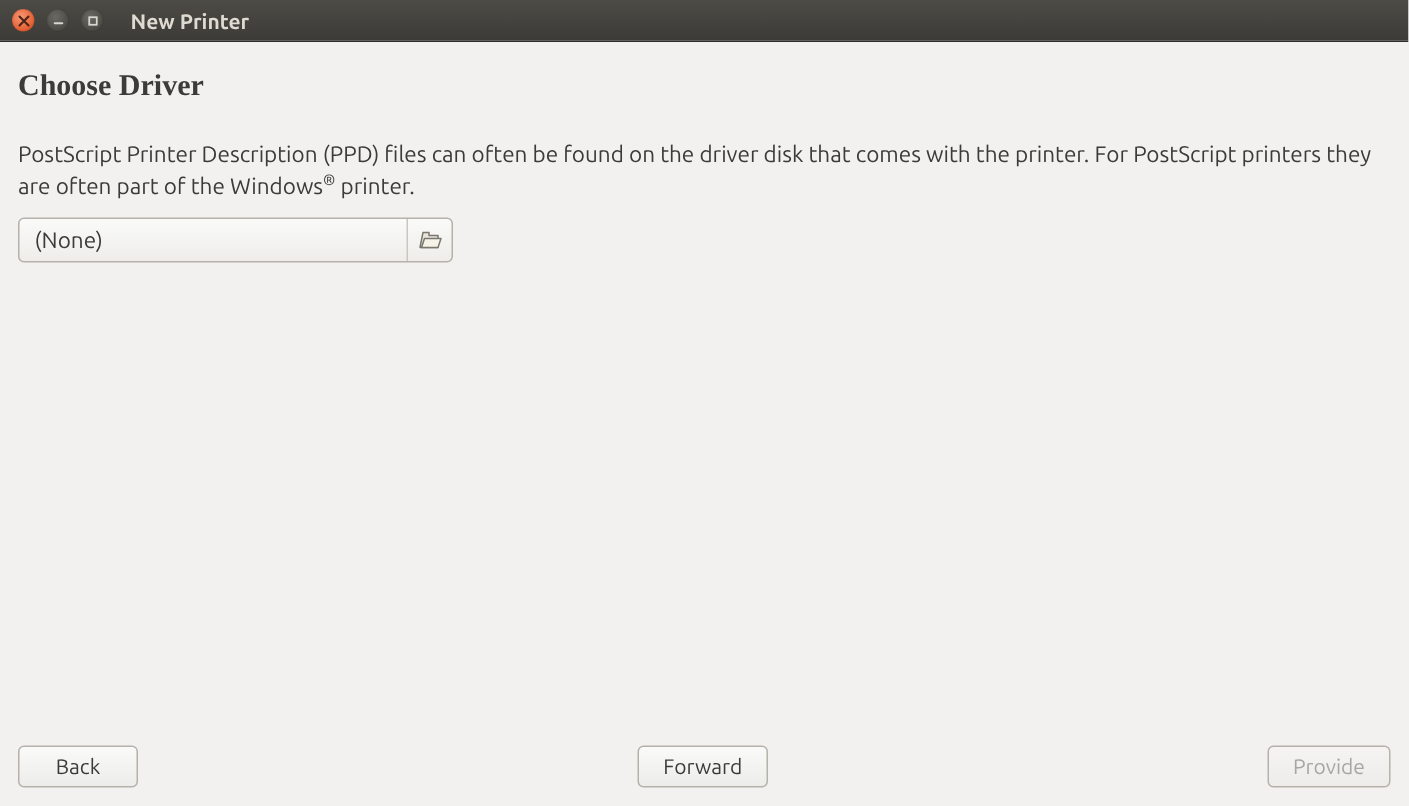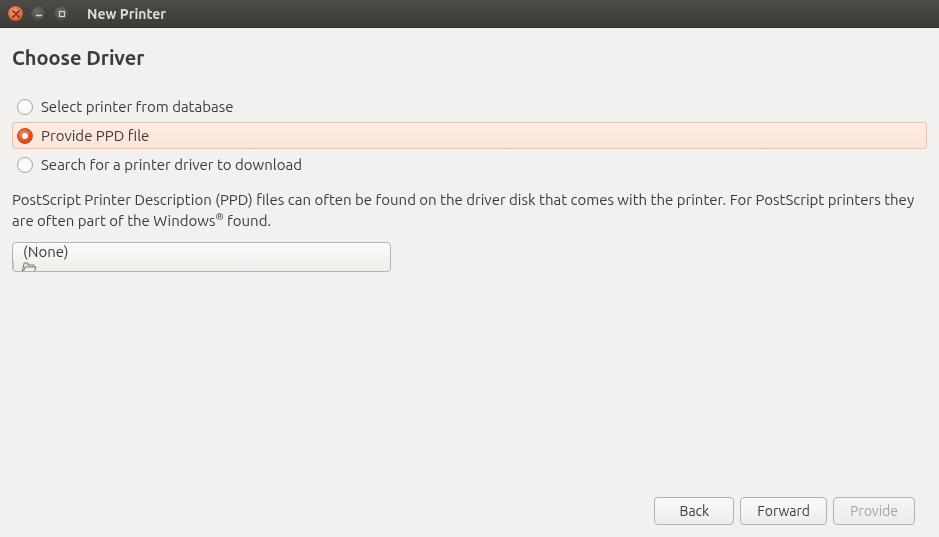--- a/index.html
+++ b/index.html
@@ -51,22 +51,23 @@
   .content {
     flex: 1;
     padding: 12px 12px 8px 12px;
     display: flex;
     flex-direction: column;
   }
 
   h1.heading {
     font-size: 20px;
     font-weight: bold;
-    margin: 6px 0 24px 0;
-    color: #3c3b37;
+    margin: 6px 0 14px 0;
+    color: #3c3b37;
+    font-family: Liberation Serif, serif;
   }
 
   .radio-group { display: flex; flex-direction: column; gap: 0; }
   .radio-row {
     display: flex;
     align-items: center;
     gap: 8px;
     padding: 4px 4px;
     border: 1px solid transparent;
     border-radius: 3px;
@@ -104,51 +105,50 @@
   .desc {
     margin: 10px 0 10px 0;
     font-size: 15px;
     line-height: 1.35;
     color: #3c3b37;
   }
   .desc sup { font-size: 10px; vertical-align: super; }
 
   .file-picker {
     display: inline-flex;
-    width: 379px;
+    width: 290px;
     height: 30px;
     border: 1px solid #b5b2aa;
     border-radius: 4px;
     background: linear-gradient(to bottom, #fafaf8, #eeedea);
     overflow: hidden;
     cursor: pointer;
-    flex-direction: column;
   }
   .file-picker-text {
     flex: 1;
     padding: 0 10px;
     display: flex;
     align-items: center;
     font-size: 15px;
     color: #3c3b37;
   }
   .file-picker-icon {
     width: 30px;
     border-left: 1px solid #c9c7c0;
     display: flex;
     align-items: center;
     justify-content: center;
   }
   .file-picker-icon svg { width: 16px; height: 16px; }
 
   .footer {
     display: flex;
-    justify-content: flex-end;
+    justify-content: space-between;
     gap: 6px;
-    padding: 8px 24px 12px;
+    padding: 8px 12px 12px;
   }
   .btn {
     min-width: 80px;
     height: 28px;
     padding: 0 16px;
     border: 1px solid #b5b2aa;
     border-radius: 4px;
     background: linear-gradient(to bottom, #fafaf8, #ececea);
     color: #3c3b37;
     font-size: 14px;
@@ -181,37 +181,23 @@
     <svg viewBox="0 0 8 8">
         <rect x="1.5" y="1.5" width="5" height="5" fill="none" stroke="#d8d6cf" stroke-width="1.2"></rect>
       </svg>
   </div>
   <div class="titlebar-title">New Printer</div>
 </div>
 
 <div class="content">
   <h1 class="heading">Choose Driver</h1>
 
-  <div class="radio-group">
-    <label class="radio-row">
-      <span class="radio"></span>
-      <span class="radio-label">Select printer from database</span>
-    </label>
-    <label class="radio-row selected">
-      <span class="radio selected"></span>
-      <span class="radio-label">Provide PPD file</span>
-    </label>
-    <label class="radio-row">
-      <span class="radio"></span>
-      <span class="radio-label">Search for a printer driver to download</span>
-    </label>
-  </div>
 
   <p class="desc">
-    <span>PostScript Printer Description (PPD) files can often be found on the driver disk that comes with the printer. For PostScript printers they are often part of the Windows</span><sup>®</sup><span> found.</span>
+    <span>PostScript Printer Description (PPD) files can often be found on the driver disk that comes with the printer. For PostScript printers they are often part of the Windows</span><sup>®</sup><span> printer.</span>
   </p>
 
   <div class="file-picker">
     <div class="file-picker-text">(None)</div>
     <div class="file-picker-icon">
       <svg viewBox="0 0 16 16">
         <path d="M3 3 h4 v2 h6 v8 h-12 z" fill="#e8e5dc" stroke="#7a776f" stroke-width="1" stroke-linejoin="round"></path>
         <path d="M2 13 L4 7 h11 l-2 6 z" fill="#f5f2e8" stroke="#7a776f" stroke-width="1" stroke-linejoin="round"></path>
       </svg>
     </div>

